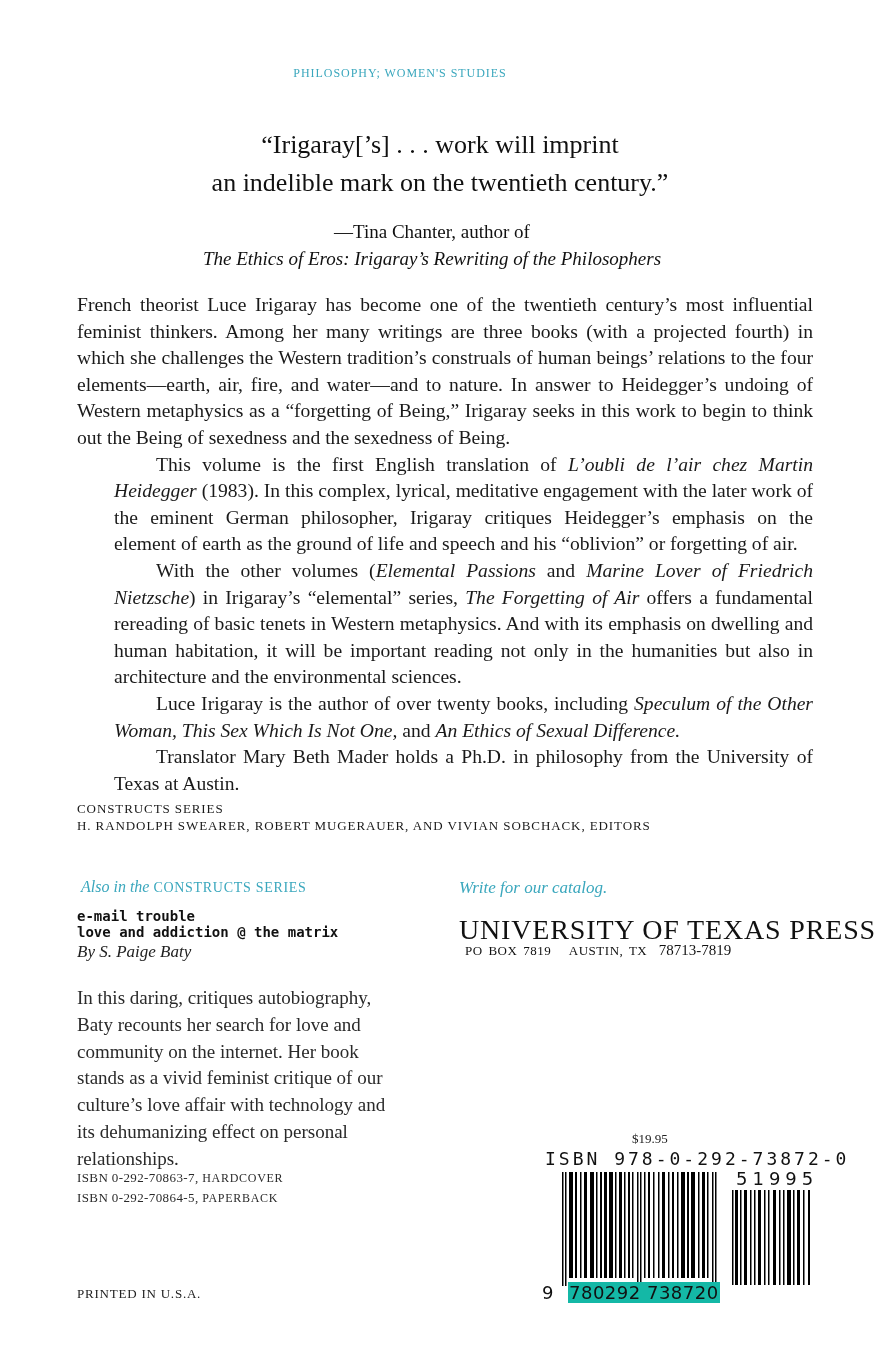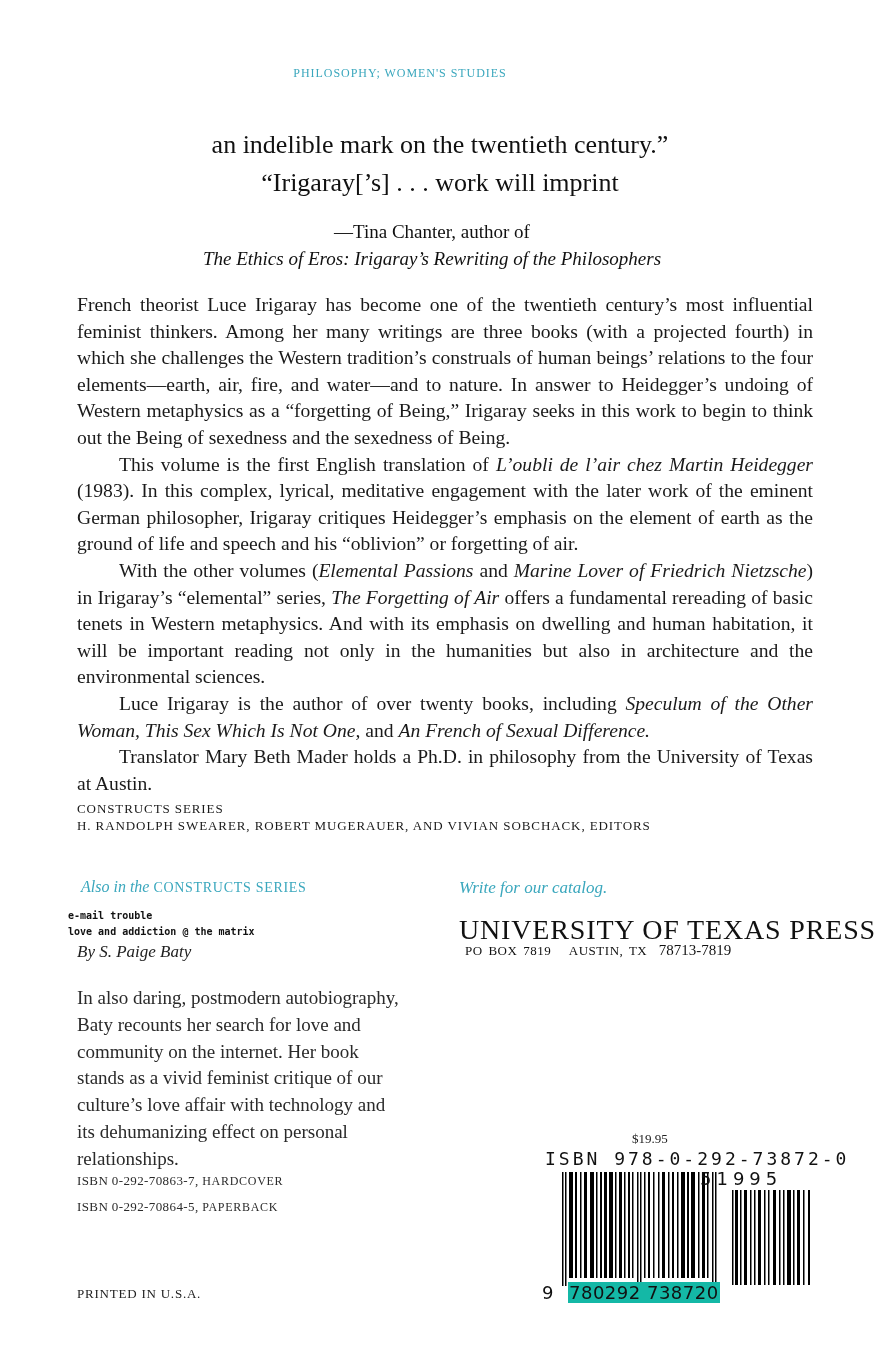--- a/index.html
+++ b/index.html
@@ -27,52 +27,52 @@
     color: #111;
   }
   .attrib .book { font-style: italic; font-size: 19px; }
 
   .body-text {
     left: 77px; width: 736px; top: 292px;
     font-family: "Liberation Serif", serif; font-size: 19.6px; line-height: 26.6px;
     text-align: justify; color: #1a1a1a;
   }
   .body-text p { margin: 0; }
-  .body-text p.indent { text-indent: 42px; }
+  .body-text p.indent { text-indent: 42px; margin-left: 37px; }
   .body-text i { font-style: italic; }
 
   .series-block {
     left: 77px; top: 800px; width: 740px;
     font-family: "Liberation Serif", serif; font-size: 13px; line-height: 17px;
     text-transform: uppercase; letter-spacing: 0.07em; color: #1a1a1a;
   }
 
   .also-head {
     left: 81px; top: 878px;
     font-family: "Liberation Serif", serif; font-size: 16px;
   }
   .also-head i { font-style: italic; }
   .also-head .series-name { text-transform: uppercase; font-size: 14px; letter-spacing: 0.05em; }
 
   .also-title {
-    left: 68px; top: 908px;
+    left: 77px; top: 908px;
     font-family: "DejaVu Sans Mono", "Liberation Mono", monospace;
-    font-weight: bold; font-size: 10px; line-height: 16px; color: #111;
+    font-weight: bold; font-size: 14px; line-height: 16px; color: #111;
   }
   .also-author {
     left: 77px; top: 942px;
     font-family: "Liberation Serif", serif; font-style: italic; font-size: 17px; color: #222;
   }
   .also-desc {
     left: 77px; top: 985px; width: 330px;
     font-family: "Liberation Serif", serif; font-size: 19px; line-height: 26.8px; color: #2a2a2a;
   }
   .also-isbn {
     left: 77px; top: 1168px;
-    font-family: "Liberation Serif", serif; font-size: 13px; line-height: 25px;
+    font-family: "Liberation Serif", serif; font-size: 13px; line-height: 19px;
     letter-spacing: 0.03em; color: #2a2a2a;
   }
   .also-isbn .sctext { text-transform: uppercase; font-size: 12px; letter-spacing: 0.06em; }
 
   .catalog-head {
     left: 459px; top: 878px;
     font-family: "Liberation Serif", serif; font-style: italic; font-size: 17px;
   }
   .publisher-name {
     left: 459px; top: 914px;
@@ -88,21 +88,21 @@
     left: 632px; top: 1131px;
     font-family: "Liberation Serif", serif; font-size: 13px; color: #222;
   }
   .isbn-top {
     left: 545px; top: 1148px;
     font-family: "DejaVu Sans Mono", "Liberation Mono", monospace;
     font-size: 18px; letter-spacing: 3px; color: #111;
   }
   .barcode-main { left: 562px; top: 1172px; width: 156px; height: 114px; }
   .barcode-addon-digits {
-    left: 700px; top: 1168px;
+    left: 736px; top: 1168px;
     font-family: "DejaVu Sans", "Liberation Sans", sans-serif; font-size: 18px;
     letter-spacing: 5px; color: #111;
   }
   .barcode-addon { left: 732px; top: 1190px; width: 80px; height: 95px; }
   .barcode-digits-lead {
     left: 542px; top: 1282px;
     font-family: "DejaVu Sans", "Liberation Sans", sans-serif; font-size: 18px; color: #111;
   }
   .barcode-digits-main {
     left: 568px; top: 1282px;
@@ -114,50 +114,50 @@
     font-family: "Liberation Serif", serif; font-size: 13px; letter-spacing: 0.06em;
     text-transform: uppercase; color: #222;
   }
 </style>
 </head>
 <body>
 
 <div class="abs category teal">Philosophy; Women's Studies</div>
 
 <div class="abs pullquote">
+  <div>“Irigaray[’s] . . . work will imprint</div>
   <div>an indelible mark on the twentieth century.”</div>
-  <div>“Irigaray[’s] . . . work will imprint</div>
 </div>
 
 <div class="abs attrib">
   <div>—Tina Chanter, author of</div>
   <div class="book">The Ethics of Eros: Irigaray’s Rewriting of the Philosophers</div>
 </div>
 
 <div class="abs body-text">
   <p>French theorist Luce Irigaray has become one of the twentieth century’s most influential feminist thinkers. Among her many writings are three books (with a projected fourth) in which she challenges the Western tradition’s construals of human beings’ relations to the four elements—earth, air, fire, and water—and to nature. In answer to Heidegger’s undoing of Western metaphysics as a “forgetting of Being,” Irigaray seeks in this work to begin to think out the Being of sexedness and the sexedness of Being.</p>
   <p class="indent"><span>This volume is the first English translation of </span><i>L’oubli de l’air chez Martin Heidegger</i><span> (1983). In this complex, lyrical, meditative engagement with the later work of the eminent German philosopher, Irigaray critiques Heidegger’s emphasis on the element of earth as the ground of life and speech and his “oblivion” or forgetting of air.</span></p>
   <p class="indent"><span>With the other volumes (</span><i>Elemental Passions</i><span> and </span><i>Marine Lover of Friedrich Nietzsche</i><span>) in Irigaray’s “elemental” series, </span><i>The Forgetting of Air</i><span> offers a fundamental rereading of basic tenets in Western metaphysics. And with its emphasis on dwelling and human habitation, it will be important reading not only in the humanities but also in architecture and the environmental sciences.</span></p>
-  <p class="indent"><span>Luce Irigaray is the author of over twenty books, including </span><i>Speculum of the Other Woman, This Sex Which Is Not One,</i><span> and </span><i>An French of Sexual Difference.</i></p>
+  <p class="indent"><span>Luce Irigaray is the author of over twenty books, including </span><i>Speculum of the Other Woman, This Sex Which Is Not One,</i><span> and </span><i>An Ethics of Sexual Difference.</i></p>
   <p class="indent">Translator Mary Beth Mader holds a Ph.D. in philosophy from the University of Texas at Austin.</p>
 </div>
 
 <div class="abs series-block">
   <div>Constructs Series</div>
   <div>H. Randolph Swearer, Robert Mugerauer, and Vivian Sobchack, Editors</div>
 </div>
 
 <div class="abs also-head teal"><i>Also in the </i><span class="series-name">Constructs Series</span></div>
 
 <div class="abs also-title">
   <div>e-mail trouble</div>
   <div>love and addiction @ the matrix</div>
 </div>
 <div class="abs also-author">By S. Paige Baty</div>
-<div class="abs also-desc">In also daring, postmodern autobiography, Baty recounts her search for love and community on the internet. Her book stands as a vivid feminist critique of our culture’s love affair with technology and its dehumanizing effect on personal relationships.</div>
+<div class="abs also-desc">In this daring, critiques autobiography, Baty recounts her search for love and community on the internet. Her book stands as a vivid feminist critique of our culture’s love affair with technology and its dehumanizing effect on personal relationships.</div>
 <div class="abs also-isbn">
   <div><span>ISBN 0-292-70863-7, </span><span class="sctext">hardcover</span></div>
   <div><span>ISBN 0-292-70864-5, </span><span class="sctext">paperback</span></div>
 </div>
 
 <div class="abs catalog-head teal">Write for our catalog.</div>
 <div class="abs publisher-name">UNIVERSITY OF TEXAS PRESS</div>
 <div class="abs publisher-addr"><span class="sctext">po box 7819</span>&nbsp;&nbsp;<span class="sctext">austin, tx</span>&nbsp;&nbsp;<span>78713-7819</span></div>
 
 <div class="abs price">$19.95</div>

